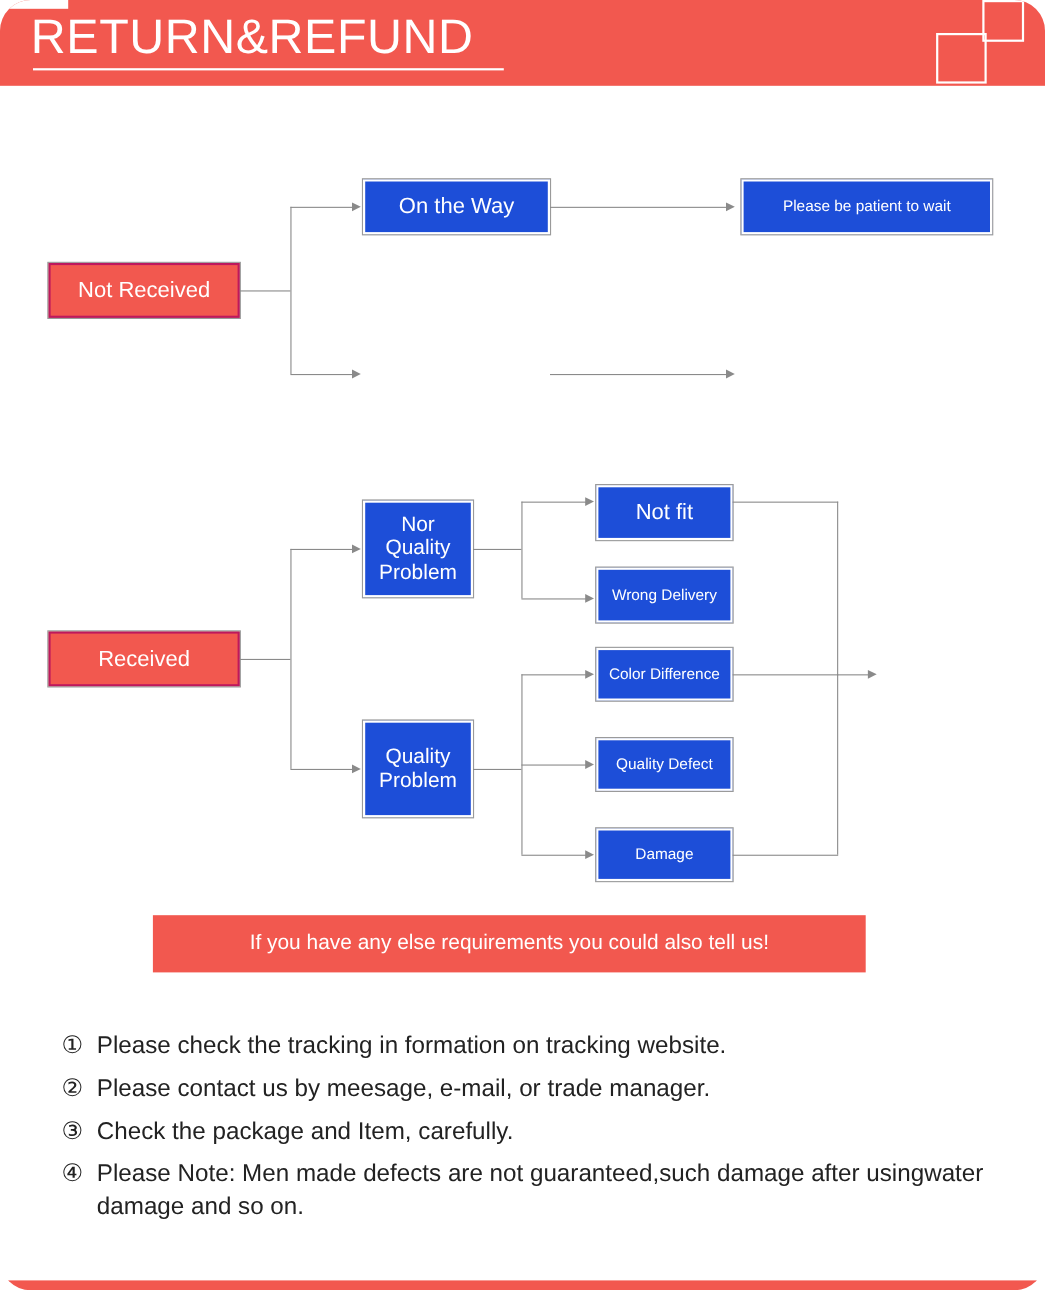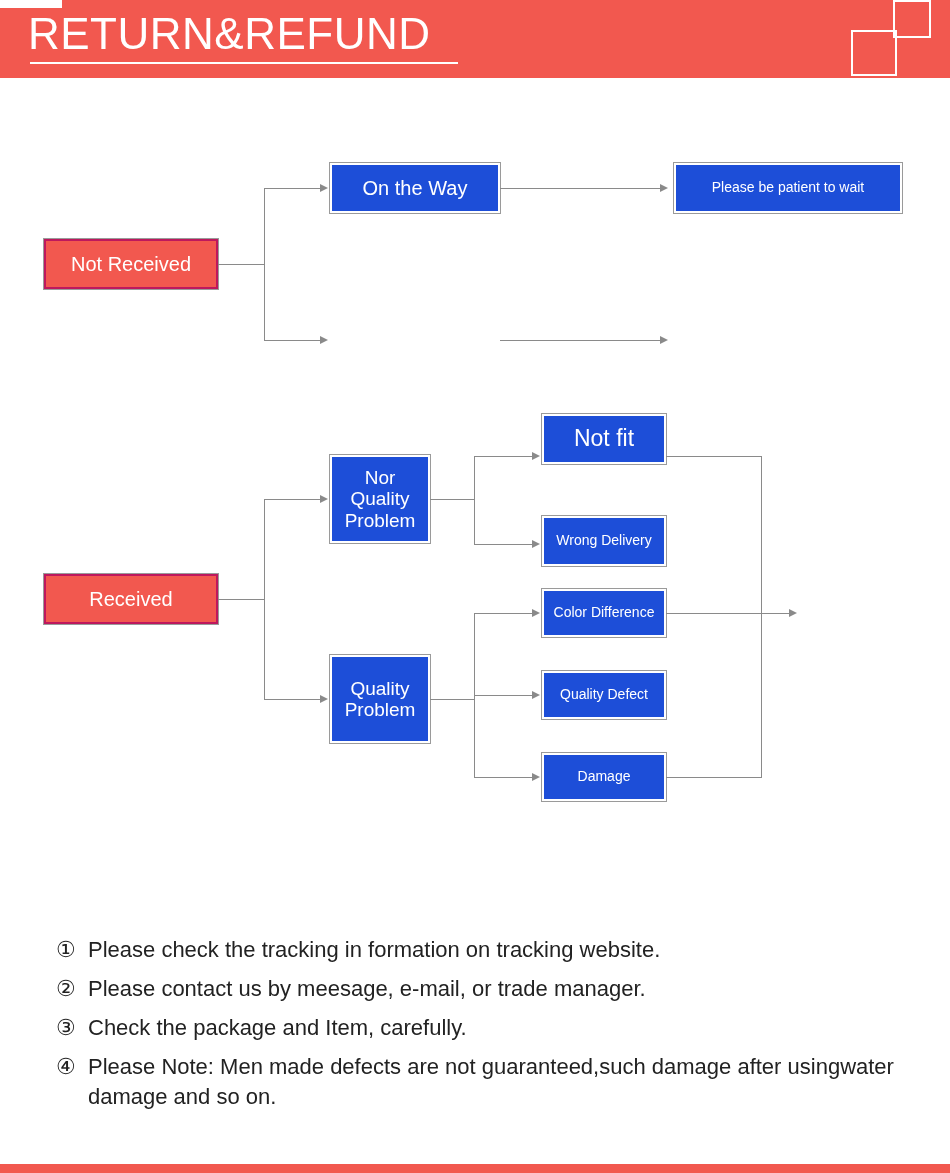--- a/index.html
+++ b/index.html
@@ -10,20 +10,21 @@
   body {
     font-family: "Liberation Sans", sans-serif;
     color: #222;
   }
   #page {
     position: relative;
     width: 950px;
     height: 1173px;
     overflow: hidden;
     background: #ffffff;
+    border-radius: 28px;
   }
 
   
   .header {
     position: absolute;
     left: 0;
     top: 0;
     width: 950px;
     height: 78px;
     background: #f2584f;
@@ -195,21 +196,21 @@
     <span>Problem</span>
   </div>
 
   <div class="line h" style="left:430px; top:499px; width:44px;"></div>
   <div class="line v" style="left:474px; top:456px; height:88px;"></div>
   <div class="line h" style="left:474px; top:456px; width:60px;"></div>
   <div class="arrow" style="left:532px; top:452px;"></div>
   <div class="line h" style="left:474px; top:544px; width:60px;"></div>
   <div class="arrow" style="left:532px; top:540px;"></div>
 
-  <div class="node dark" style="left:542px; top:414px; width:124px; height:50px; font-size:23px;">Not fit</div>
+  <div class="node dark" style="left:542px; top:441px; width:124px; height:50px; font-size:20px;">Not fit</div>
   <div class="node dark" style="left:542px; top:516px; width:124px; height:50px; font-size:14px;">Wrong Delivery</div>
 
   <div class="node dark" style="left:330px; top:655px; width:100px; height:88px; font-size:19px; flex-direction:column;">
     <span>Quality</span>
     <span>Problem</span>
   </div>
 
   <div class="line h" style="left:430px; top:699px; width:44px;"></div>
   <div class="line v" style="left:474px; top:613px; height:164px;"></div>
   <div class="line h" style="left:474px; top:613px; width:60px;"></div>
@@ -224,20 +225,21 @@
   <div class="node dark" style="left:542px; top:753px; width:124px; height:48px; font-size:14px;">Damage</div>
 
   <div class="line h" style="left:666px; top:456px; width:96px;"></div>
   <div class="line h" style="left:666px; top:613px; width:96px;"></div>
   <div class="line h" style="left:666px; top:777px; width:96px;"></div>
   <div class="line v" style="left:761px; top:456px; height:321px;"></div>
   <div class="line h" style="left:761px; top:613px; width:32px;"></div>
   <div class="arrow" style="left:789px; top:609px;"></div>
 
 
+  <div class="banner">If you have any else requirements you could also tell us!</div>
 
   <div class="notes">
     <div class="note-row">
       <div class="note-num">①</div>
       <div class="note-text">Please check the tracking in formation on tracking website.</div>
     </div>
     <div class="note-row">
       <div class="note-num">②</div>
       <div class="note-text">Please contact us by meesage, e-mail, or trade manager.</div>
     </div>

